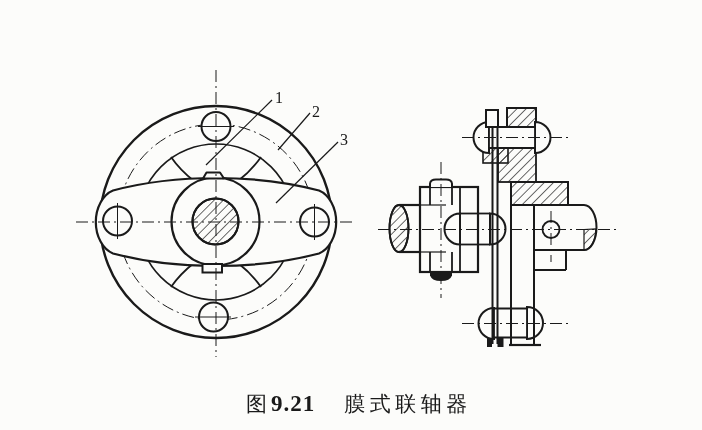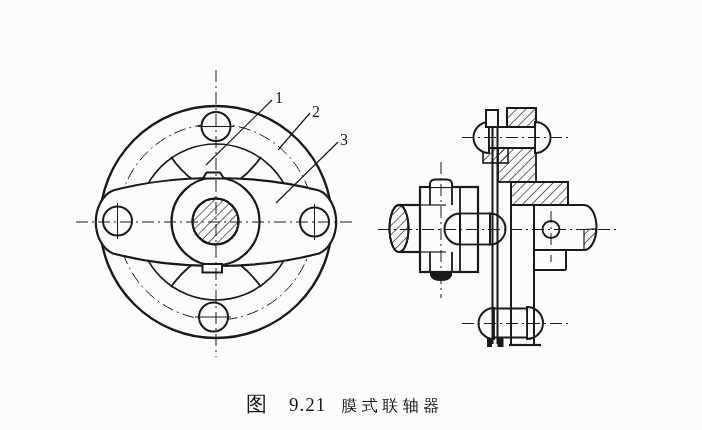--- a/index.html
+++ b/index.html
@@ -23,22 +23,22 @@
   .hatchf{fill:url(#hatch);}
   .dd{stroke-dasharray:12 4 2 4;}
   .rj{stroke-linejoin:round;}
   .lbl{font:16px "Liberation Serif", serif;fill:#1a1a1a;}
   
   .caption{
     position:absolute;left:246px;top:390px;height:28px;
     display:flex;align-items:baseline;color:#1a1a1a;white-space:nowrap;
   }
   .cap-prefix{font-size:21px;}
-  .cap-num{font-size:19px;font-weight:normal;margin-left:22px;letter-spacing:1px;}
-  .cap-title{font-size:16px;margin-left:15px;letter-spacing:4.5px;}
+  .cap-num{font-size:23px;font-weight:bold;margin-left:4px;letter-spacing:1px;}
+  .cap-title{font-size:21px;margin-left:29px;letter-spacing:4.5px;}
 </style>
 </head>
 <body>
 
 <div class="stage">
 
 <svg width="702" height="430" viewBox="0 0 702 430">
   <defs>
     <pattern id="hatch" patternUnits="userSpaceOnUse" width="6.5" height="6.5" patternTransform="rotate(-45)">
       <line x1="0" y1="0" x2="6.5" y2="0" stroke="#1a1a1a" stroke-width="1.3"></line>

